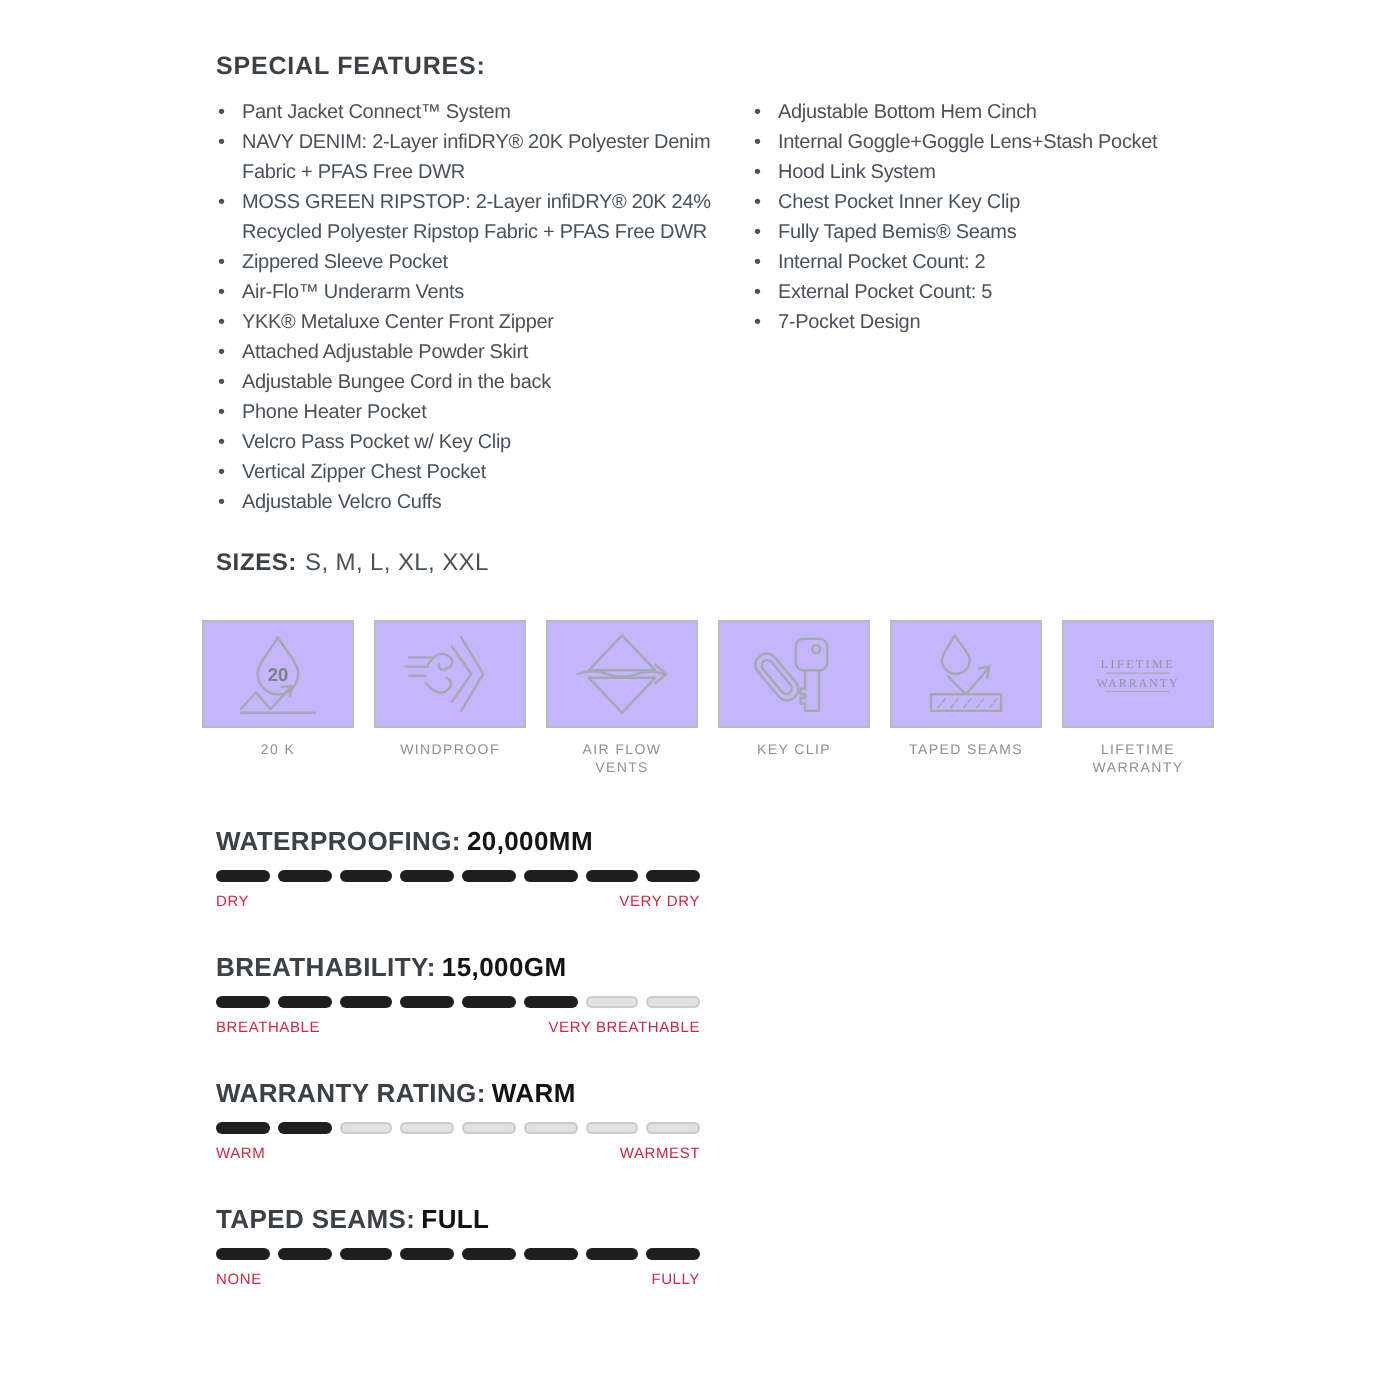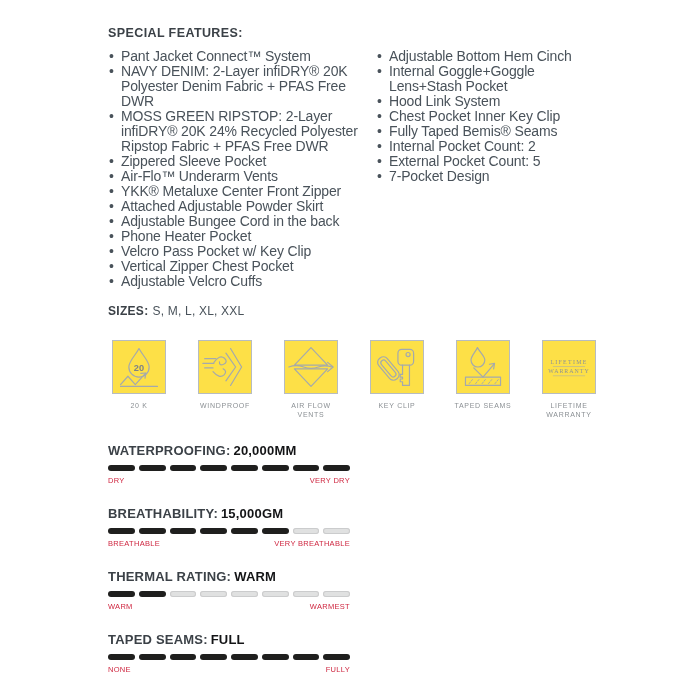--- a/index.html
+++ b/index.html
@@ -2,33 +2,33 @@
 <html><head>
 <meta charset="utf-8">
 <style>
   html,body{margin:0;padding:0;background:#fff;}
   body{width:700px;height:700px;font-family:"Liberation Sans",sans-serif;-webkit-font-smoothing:antialiased;}
   .page{position:relative;width:700px;height:700px;box-sizing:border-box;padding:26px 0 0 108px;background:#fff;overflow:hidden;}
 
   .features-title{font-size:12.5px;font-weight:700;color:#3b4147;letter-spacing:.4px;margin:0 0 9px 0;}
 
   .cols{display:flex;}
-  ul.feature-list{list-style:none;margin:0;padding:0;font-size:14px;line-height:15px;color:#49525a;letter-spacing:-.15px;}
+  ul.feature-list{list-style:none;margin:0;padding:0;font-size:10px;line-height:15px;color:#49525a;letter-spacing:-.15px;}
   ul.feature-list.left{width:258px;margin-right:10px;}
   ul.feature-list.right{width:220px;}
   ul.feature-list li{position:relative;padding-left:13px;}
   ul.feature-list li::before{content:"•";position:absolute;left:1px;top:0;color:#49525a;}
 
   .sizes{margin-top:15px;font-size:12px;}
   .sizes-label{font-weight:700;color:#3b4147;letter-spacing:.3px;}
   .sizes-value{color:#49525a;margin-left:4px;letter-spacing:.2px;}
 
   .icons-row{display:flex;justify-content:space-between;width:492px;margin-top:22px;}
   .icon-cell{width:62px;display:flex;flex-direction:column;align-items:center;}
-  .icon-box{width:54px;height:54px;border:1px solid #b7bcc0;box-sizing:border-box;display:flex;align-items:center;justify-content:center;background:#fde047;}
+  .icon-box{width:76px;height:54px;border:1px solid #b7bcc0;box-sizing:border-box;display:flex;align-items:center;justify-content:center;background:#c4b5fd;}
   svg.icon{width:48px;height:48px;stroke:#a4a9ad;fill:none;stroke-width:1.3;stroke-linecap:round;stroke-linejoin:round;}
   svg.icon text{stroke:none;}
   .icon-label{margin-top:7px;font-size:7px;letter-spacing:.7px;color:#8b9094;text-align:center;line-height:9px;text-transform:uppercase;max-width:58px;}
 
   .ratings{margin-top:24px;width:242px;}
   .rating{margin-bottom:21px;}
   .rating-heading{font-size:13px;letter-spacing:.2px;margin-bottom:7px;white-space:nowrap;}
   .r-label{font-weight:700;color:#3b4147;text-align:center;}
   .r-value{font-weight:700;color:#131416;margin-left:3px;}
   .bar{display:flex;gap:4px;}
@@ -197,21 +197,21 @@
           <span class="seg empty"></span>
         </div>
       <div class="bar-ends">
         <span>BREATHABLE</span>
         <span>VERY BREATHABLE</span>
       </div>
     </div>
 
     <div class="rating">
       <div class="rating-heading">
-        <span class="r-label">THERMAL RATING:</span><span class="r-value">WARM</span>
+        <span class="r-label">WARRANTY RATING:</span><span class="r-value">WARM</span>
       </div>
       <div class="bar">
           <span class="seg fill"></span>
           <span class="seg fill"></span>
           <span class="seg empty"></span>
           <span class="seg empty"></span>
           <span class="seg empty"></span>
           <span class="seg empty"></span>
           <span class="seg empty"></span>
           <span class="seg empty"></span>

